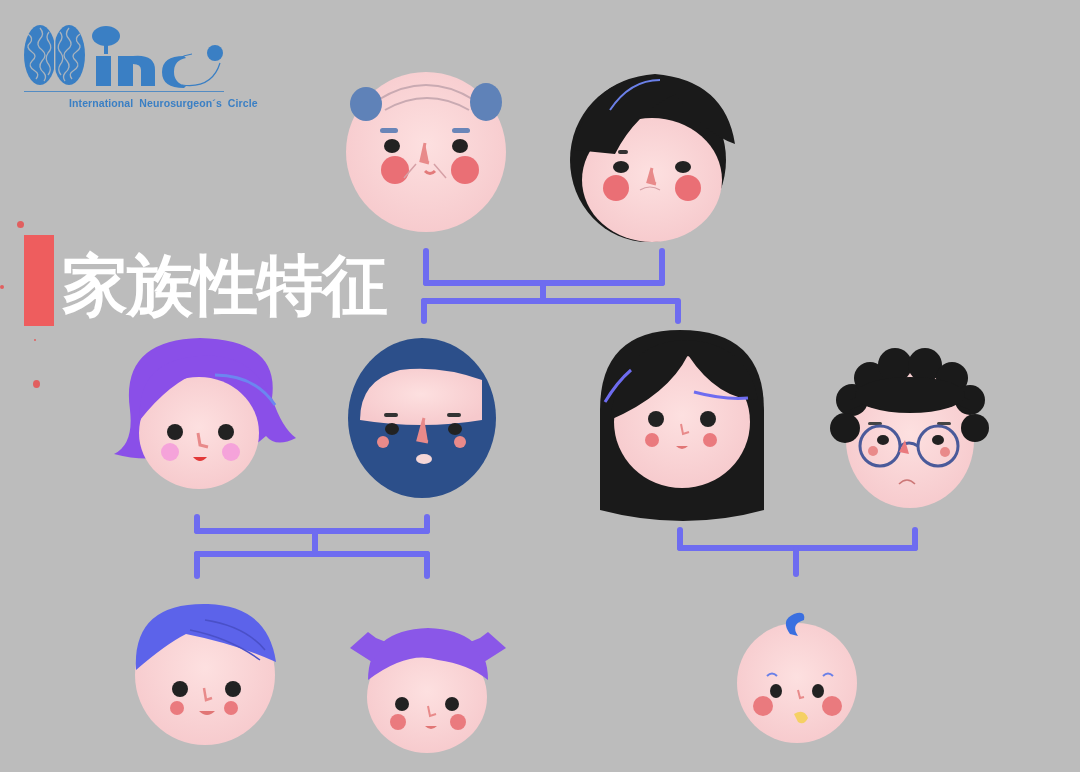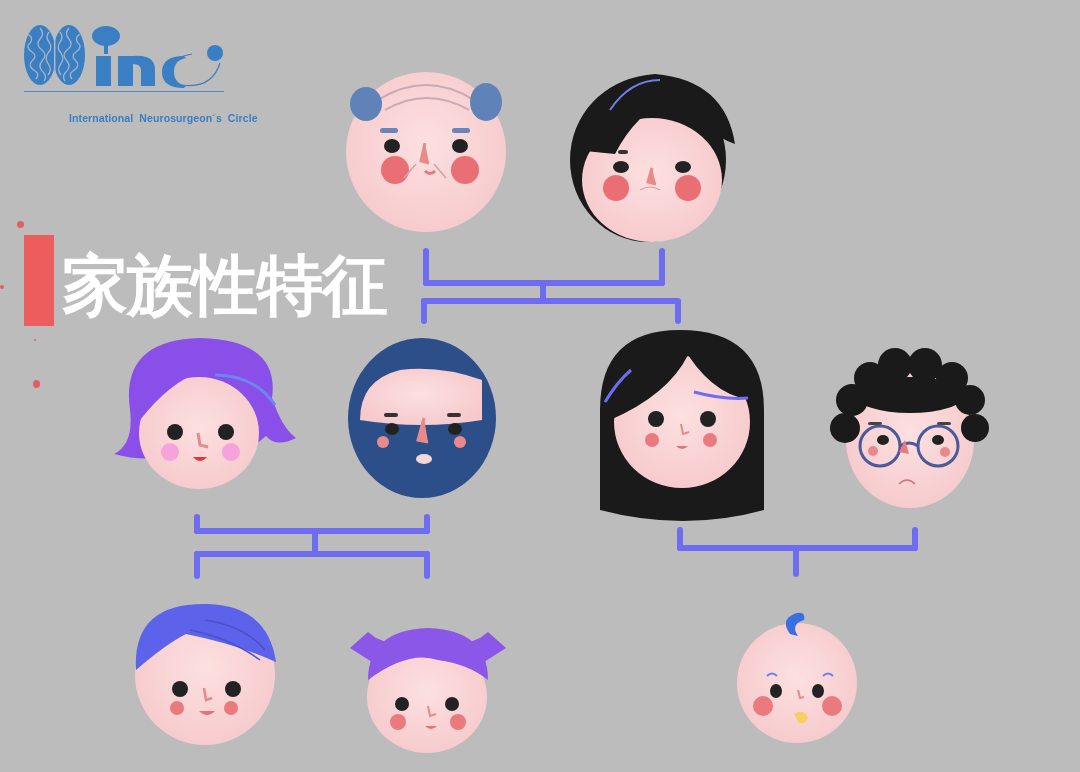--- a/index.html
+++ b/index.html
@@ -6,21 +6,21 @@
   body {
     width: 1080px; height: 772px; overflow: hidden;
     background: #bcbcbc;
     font-family: "DejaVu Sans", sans-serif;
     position: relative;
   }
   .abs { position: absolute; }
   
   .logo { left: 22px; top: 22px; width: 205px; height: 90px; }
   .logo-rule { left: 24px; top: 91px; width: 200px; height: 1px; background: #3a7fc4; opacity: .8; }
-  .logo-text { left: 26px; top: 112px; font-family: "Liberation Sans", sans-serif; font-size: 10.5px; font-weight: bold; color: #3a7fc4; letter-spacing: 0.1px; white-space: nowrap; word-spacing: 3px; padding-left: 43px; }
+  .logo-text { left: 26px; top: 97px; font-family: "Liberation Sans", sans-serif; font-size: 10.5px; font-weight: bold; color: #3a7fc4; letter-spacing: 0.1px; white-space: nowrap; word-spacing: 3px; padding-left: 43px; }
   
   .accent-bar { left: 24px; top: 235px; width: 30px; height: 91px; background: #ee5d5e; }
   .dot { border-radius: 50%; background: #e15f5f; }
   .title { left: 62px; top: 246px; font-family: "DejaVu Sans", sans-serif; font-weight: bold; font-size: 66px; color: #ffffff; line-height: 80px; letter-spacing: -1px; white-space: nowrap; text-align: right; }
   
   .ln { background: #6e6cf0; border-radius: 3px; }
   svg { overflow: visible; }
 </style>
 </head>
 <body>

